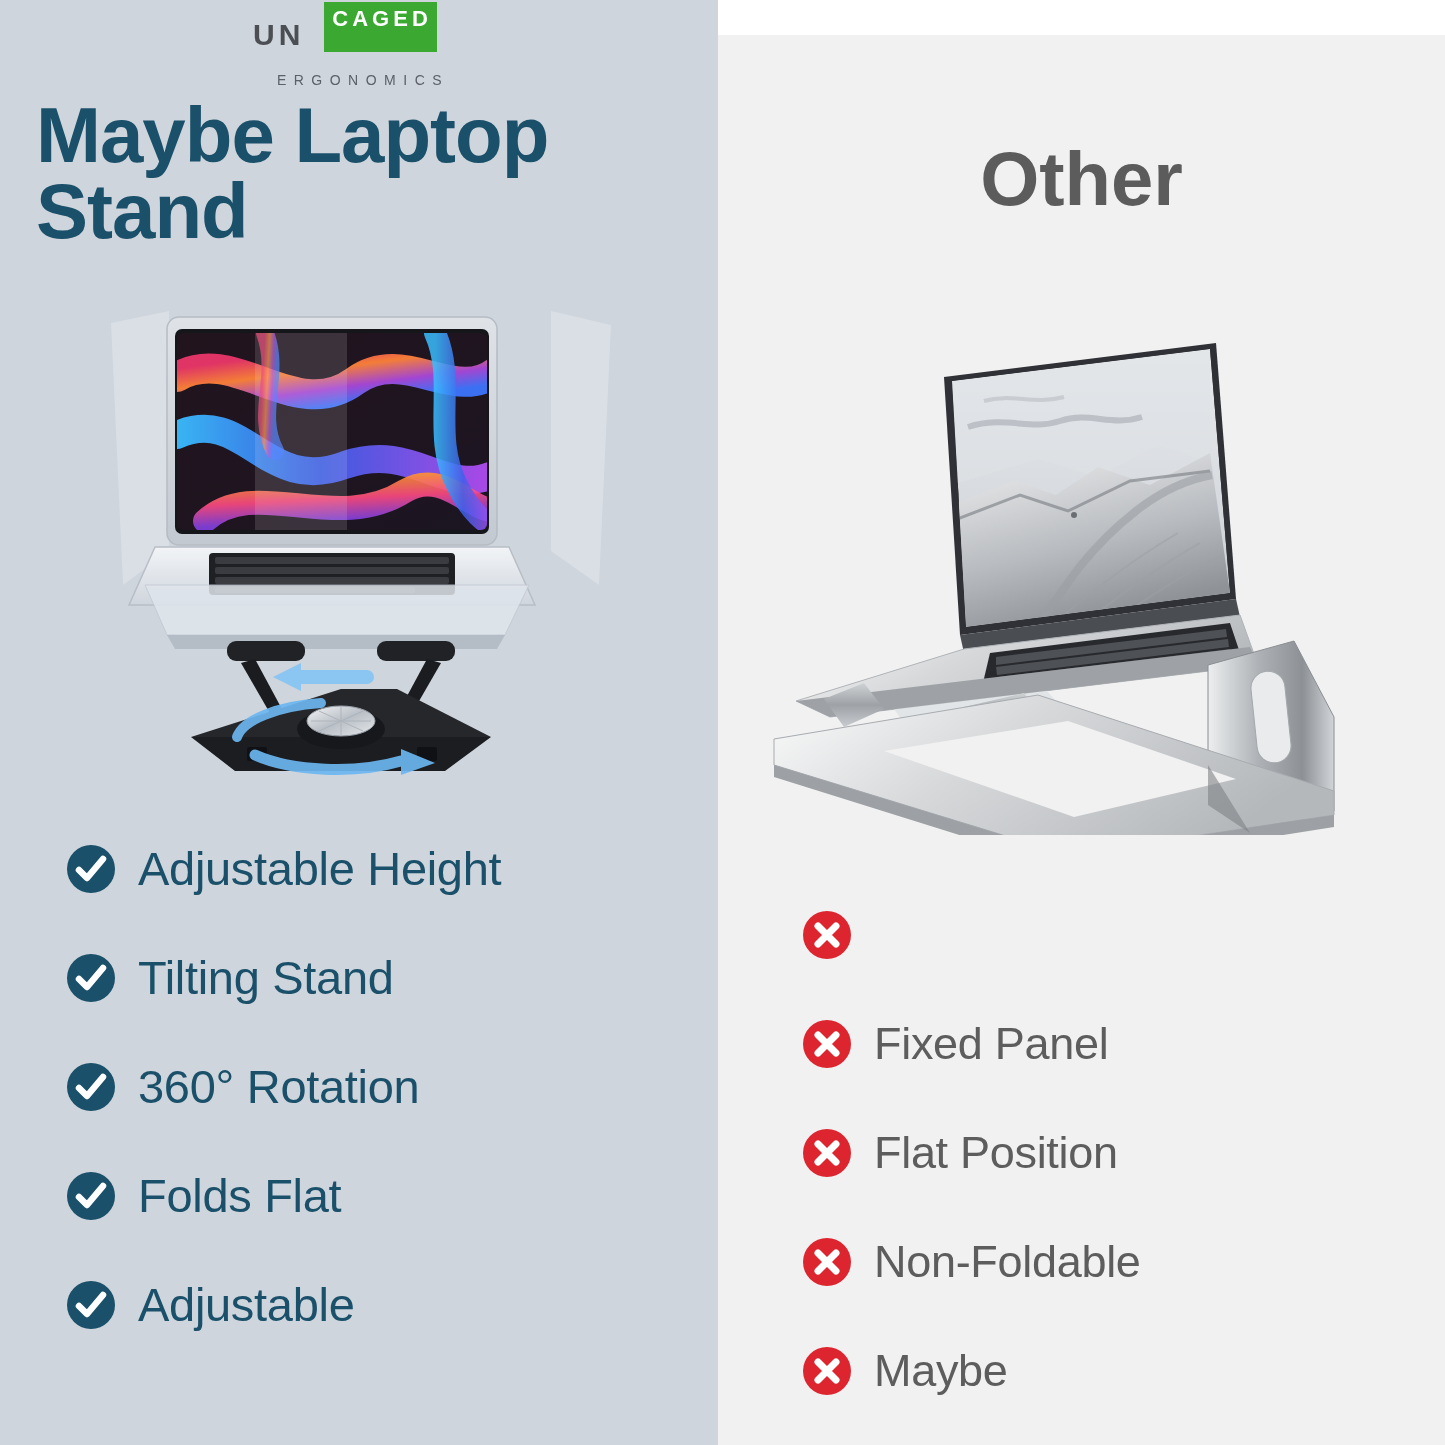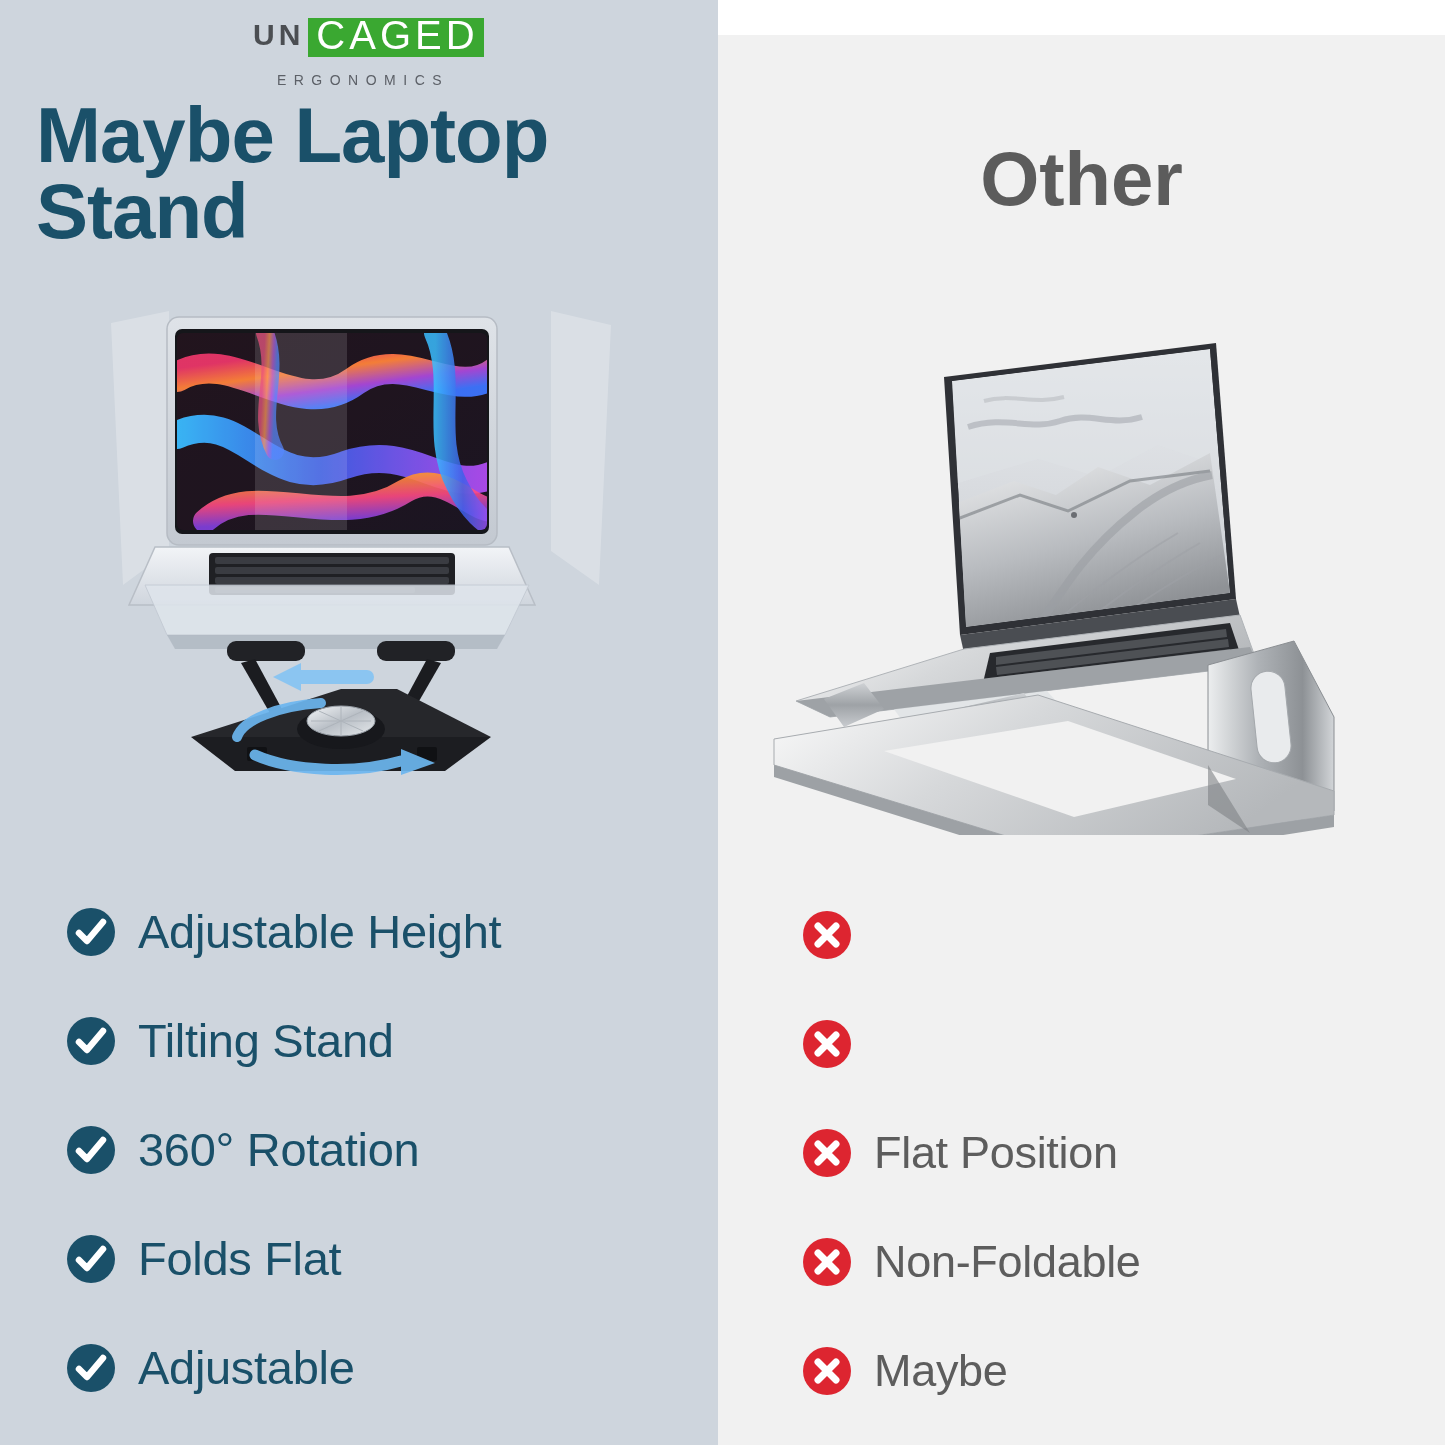--- a/index.html
+++ b/index.html
@@ -36,39 +36,40 @@
 
   
   .logo {
     position: absolute;
     top: 18px;
     left: 253px;
     width: 220px;
   }
   .logo-row {
     display: flex;
-    align-items: flex-start;
+    align-items: flex-end;
     height: 34px;
+    gap: 16px;
   }
   .logo-un {
     font-size: 30px;
     font-weight: bold;
     letter-spacing: 4px;
     color: #4b4e52;
     line-height: 34px;
     padding-right: 4px;
   }
   .logo-caged {
     background: #3aa831;
     color: #ffffff;
-    font-size: 40px;
-    font-weight: normal;
+    font-size: 22px;
+    font-weight: bold;
     letter-spacing: 4px;
     line-height: 34px;
-    padding: 0 5px 5px 8px;
+    padding: 0 5px 16px 8px;
   }
   .logo-sub {
     margin-top: 20px;
     text-align: center;
     font-size: 14px;
     letter-spacing: 7.5px;
     color: #5c6067;
     font-weight: normal;
   }
 
@@ -109,21 +110,21 @@
     top: 300px;
     left: 20px;
     width: 700px;
     height: 500px;
   }
 
   
   .features {
     position: absolute;
     left: 66px;
-    top: 877px;
+    top: 814px;
     width: 640px;
   }
   .features-right {
     position: absolute;
     left: 84px;
     top: 845px;
     width: 620px;
   }
   .feature-row {
     display: flex;
@@ -415,20 +416,21 @@
         </span>
       </div>
 
       <div class="feature-row">
         <span class="badge">
           <svg viewBox="0 0 50 50" width="50" height="50">
               <circle cx="25" cy="25" r="24" fill="#dd2530"></circle>
               <path d="M16 16 L34 34 M34 16 L16 34" stroke="#ffffff" stroke-width="7" stroke-linecap="round"></path>
             </svg>
         </span>
+        <span class="feature-label-x">Fixed Panel</span>
       </div>
 
       <div class="feature-row">
         <span class="badge">
           <svg viewBox="0 0 50 50" width="50" height="50">
               <circle cx="25" cy="25" r="24" fill="#dd2530"></circle>
               <path d="M16 16 L34 34 M34 16 L16 34" stroke="#ffffff" stroke-width="7" stroke-linecap="round"></path>
             </svg>
         </span>
         <span class="feature-label-x">Flat Position</span>

